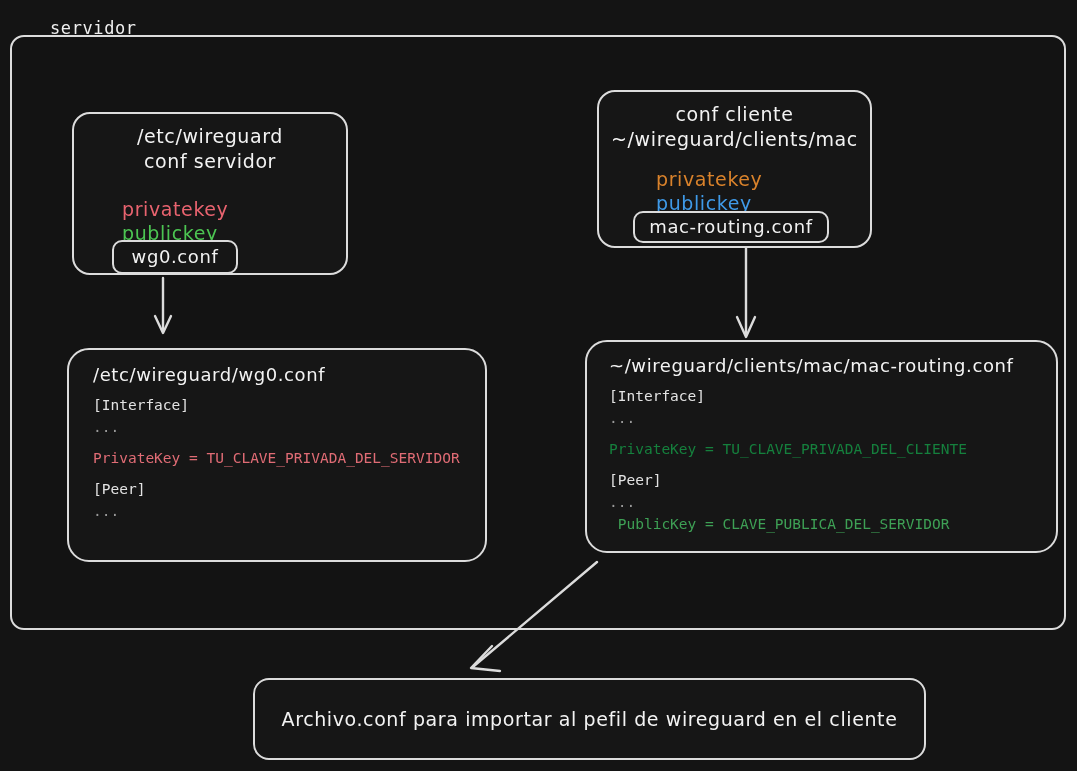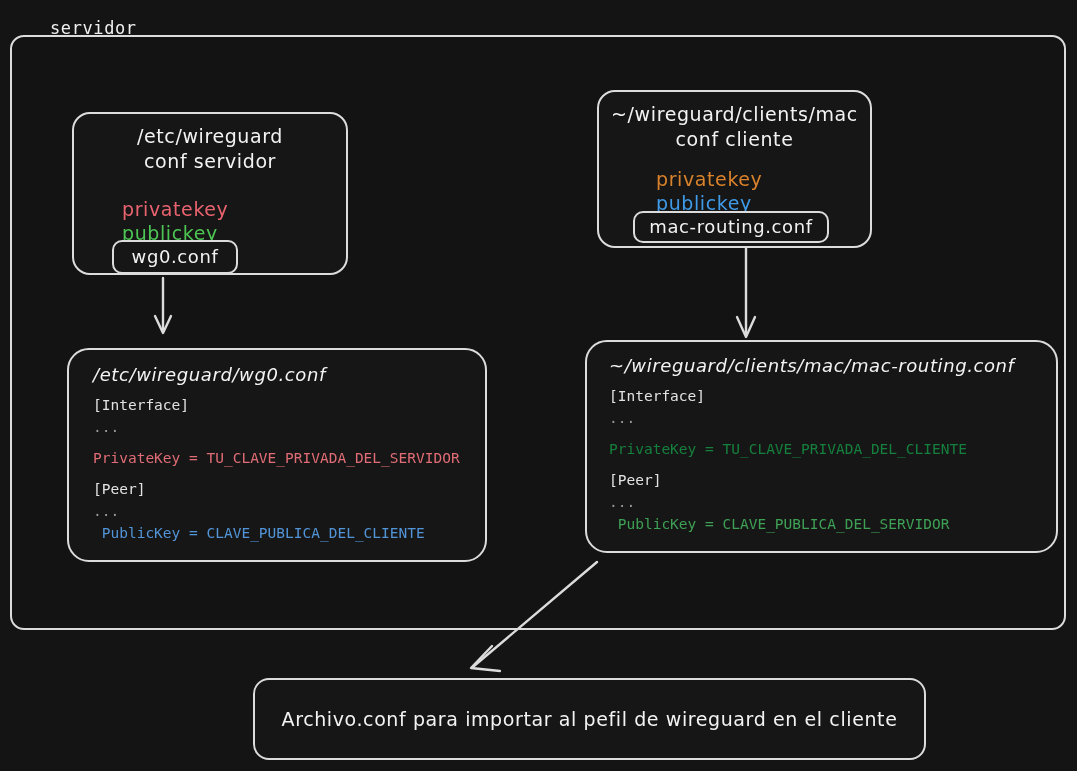--- a/index.html
+++ b/index.html
@@ -74,21 +74,20 @@
     color: #f2f2f2;
     white-space: nowrap;
     line-height: 1;
   }
 
   
   .code-path {
     font-size: 18px;
     color: #f4f4f4;
     white-space: nowrap;
-    font-style: italic;
   }
   .code-lines {
     margin-top: 9px;
   }
   .code-line {
     font-family: "DejaVu Sans Mono", monospace;
     font-size: 14.5px;
     line-height: 22px;
     white-space: pre;
     color: #e3e3e3;
@@ -126,41 +125,40 @@
     </div>
     <div class="keyline hand" style="position:absolute; left:48px; top:83px; color:#e8636f;">privatekey</div>
     <div class="keyline hand" style="position:absolute; left:48px; top:107px; color:#4cc552;">publickey</div>
     <div class="box pill" style="left:38px; top:126px; width:126px; height:34px; display:flex; align-items:center; justify-content:center;">
       <span class="pill-label hand">wg0.conf</span>
     </div>
   </div>
 
   <div class="box" style="left:597px; top:90px; width:275px; height:158px;">
     <div class="card-title hand" style="margin-top:10px;">
+      <span class="l2">conf cliente</span>
       <span class="l2">~/wireguard/clients/mac</span>
-      <span class="l2">conf cliente</span>
     </div>
     <div class="keyline hand" style="position:absolute; left:57px; top:75px; color:#d9822b;">privatekey</div>
     <div class="keyline hand" style="position:absolute; left:57px; top:99px; color:#3f9ae8;">publickey</div>
     <div class="box pill" style="left:34px; top:119px; width:196px; height:32px; display:flex; align-items:center; justify-content:center;">
       <span class="pill-label hand">mac-routing.conf</span>
     </div>
   </div>
 
   <div class="box code" style="left:67px; top:348px; width:420px; height:214px; padding:14px 0 0 24px;">
     <div class="code-path hand">/etc/wireguard/wg0.conf</div>
     <div class="code-lines">
       <div class="code-line">[Interface]</div>
       <div class="code-line dim">...</div>
       <div class="code-line blank">&nbsp;</div>
       <div class="code-line" style="color:#e06c75;">PrivateKey = TU_CLAVE_PRIVADA_DEL_SERVIDOR</div>
       <div class="code-line blank">&nbsp;</div>
       <div class="code-line">[Peer]</div>
       <div class="code-line dim">...</div>
-      <div class="code-line" style="color:#5294d8;"> PublicKey = CLAVE_PUBLICA_DEL_CLIENTE</div>
     </div>
   </div>
 
   <div class="box code" style="left:545px; top:340px; width:473px; height:213px; padding:13px 0 0 22px;margin-left:40px;">
     <div class="code-path hand">~/wireguard/clients/mac/mac-routing.conf</div>
     <div class="code-lines">
       <div class="code-line">[Interface]</div>
       <div class="code-line dim">...</div>
       <div class="code-line blank">&nbsp;</div>
       <div class="code-line" style="color:#15803d;">PrivateKey = TU_CLAVE_PRIVADA_DEL_CLIENTE</div>

